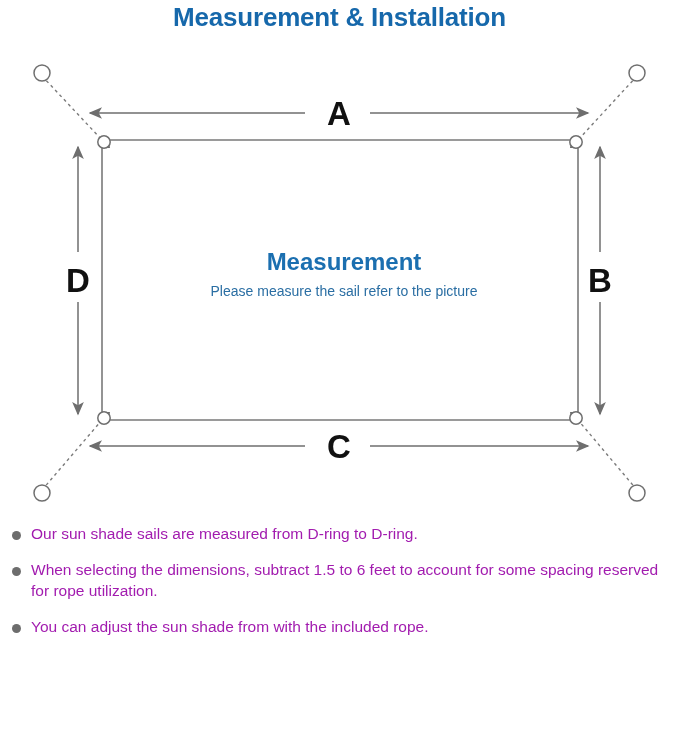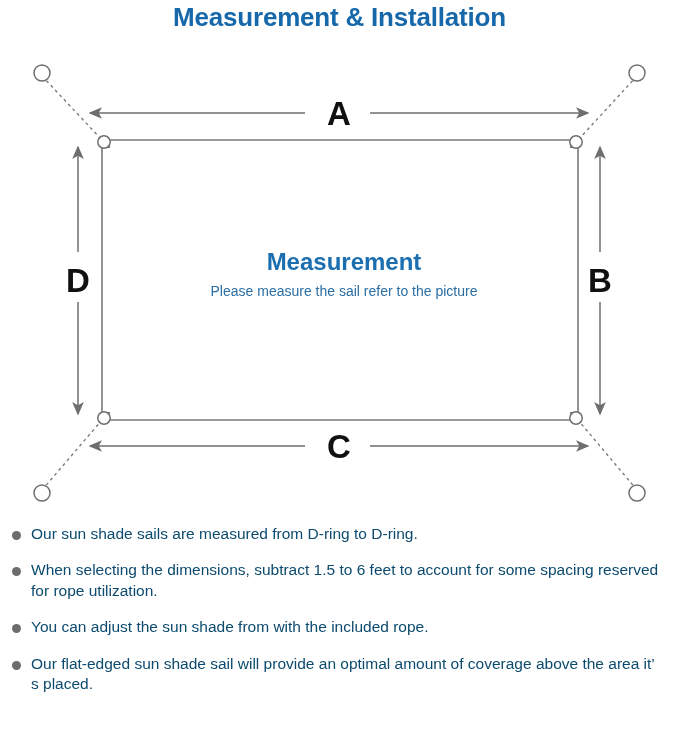--- a/index.html
+++ b/index.html
@@ -84,21 +84,21 @@
     border-radius: 50%;
     background: #6d6d6d;
     margin-top: 7px;
     margin-right: 10px;
   }
   .note-text {
     flex: 1 1 auto;
     font-family: "Liberation Sans", sans-serif;
     font-size: 15.5px;
     line-height: 1.32;
-    color: #0c4a6e;
+    color: #a21caf;
   }
 </style>
 </head>
 <body>
 
 <div id="page-title">Measurement &amp; Installation</div>
 
 <div id="diagram">
   <svg width="679" height="462" viewBox="0 0 679 462" xmlns="http://www.w3.org/2000/svg">
     <defs>
@@ -177,17 +177,13 @@
     <span class="note-text">Our sun shade sails are measured from D-ring to D-ring.</span>
   </div>
   <div class="note-row">
     <span class="note-bullet"></span>
     <span class="note-text">When selecting the dimensions, subtract 1.5 to 6 feet to account for some spacing reserved for rope utilization.</span>
   </div>
   <div class="note-row">
     <span class="note-bullet"></span>
     <span class="note-text">You can adjust the sun shade from with the included rope.</span>
   </div>
-  <div class="note-row">
-    <span class="note-bullet"></span>
-    <span class="note-text">Our flat-edged sun shade sail will provide an optimal amount of coverage above the area it’ s placed.</span>
-  </div>
 </div>
 
 </body></html>

